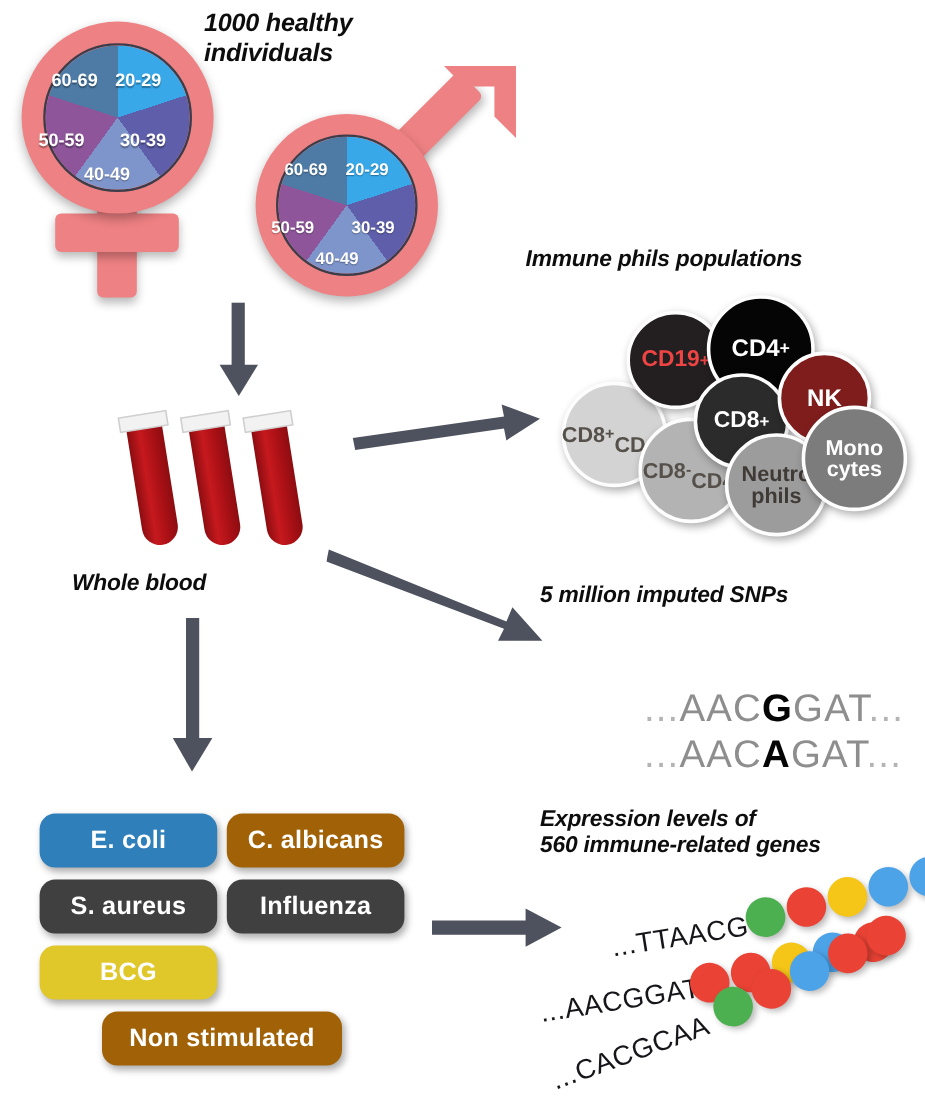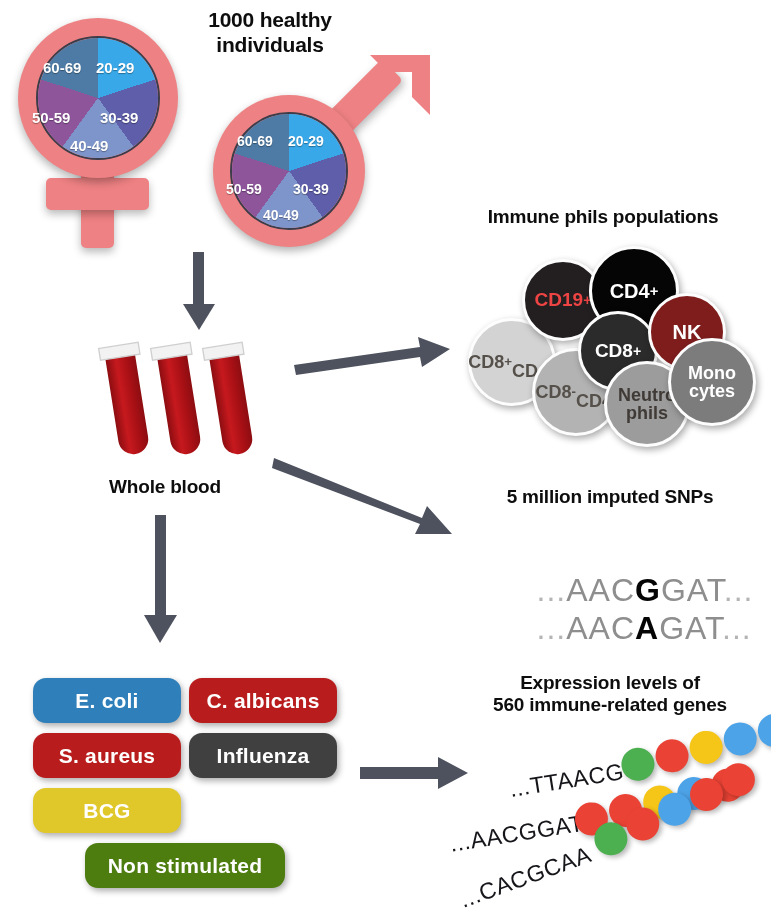--- a/index.html
+++ b/index.html
@@ -13,24 +13,25 @@
     background:#ffffff;
     overflow:hidden;
   }
   .abs{position:absolute;}
 
   
   .heading{
     position:absolute;
     font-weight:bold;
     color:#0d0d0d;
-    text-align:center;
+    text-align:left;
     line-height:1.18;
     letter-spacing:-0.2px;
     white-space:pre-line;
+    font-style:italic;
   }
   #title-1000{ left:170px; top:8px; width:200px; font-size:21px; }
   #title-immune{ left:438px; top:206px; width:330px; font-size:19px; }
   #title-snps{ left:450px; top:486px; width:320px; font-size:19px; }
   #title-expression{ left:450px; top:672px; width:320px; font-size:19px; }
   #label-wholeblood{ left:60px; top:476px; width:210px; font-size:19px; }
 
   
   .sym-wrap{position:absolute;}
   .sym-ring{
@@ -220,25 +221,25 @@
   <div class="seqrow" style="left:497px;top:535px;">
     <span class="seq-dim">...</span><span class="seq-mid">AAC</span><span class="seq-var">G</span><span class="seq-mid">GAT</span><span class="seq-dim">...</span>
   </div>
 
   <div class="seqrow" style="left:497px;top:573px;">
     <span class="seq-dim">...</span><span class="seq-mid">AAC</span><span class="seq-var">A</span><span class="seq-mid">GAT</span><span class="seq-dim">...</span>
   </div>
 
   <div class="abs" style="left:33px;top:678px;width:300px;height:215px;">
     <div class="stim" style="left:0px;top:0px;width:148px;height:45px;background:#2e7fba;">E. coli</div>
-    <div class="stim" style="left:156px;top:0px;width:148px;height:45px;background:#b91c1c;">C. albicans</div>
-    <div class="stim" style="left:0px;top:55px;width:148px;height:45px;background:#b91c1c;">S. aureus</div>
+    <div class="stim" style="left:156px;top:0px;width:148px;height:45px;background:#a16207;">C. albicans</div>
+    <div class="stim" style="left:0px;top:55px;width:148px;height:45px;background:#404040;">S. aureus</div>
     <div class="stim" style="left:156px;top:55px;width:148px;height:45px;background:#404040;">Influenza</div>
     <div class="stim" style="left:0px;top:110px;width:148px;height:45px;background:#e0c72a;">BCG</div>
-    <div class="stim" style="left:52px;top:165px;width:200px;height:45px;background:#4d7c0f;">Non stimulated</div>
+    <div class="stim" style="left:52px;top:165px;width:200px;height:45px;background:#a16207;">Non stimulated</div>
   </div>
 
   <svg class="arrow" style="left:360px;top:755px;" width="110" height="36" viewBox="0 0 110 36">
     <path d="M0 12 L78 12 L78 2 L108 18 L78 34 L78 24 L0 24 Z" fill="#4e525e"></path>
   </svg>
 
   <div class="heading" id="title-expression">Expression levels of
 560 immune-related genes</div>
 
   <div class="abs" style="left:455px;top:740px;width:316px;height:180px;">

